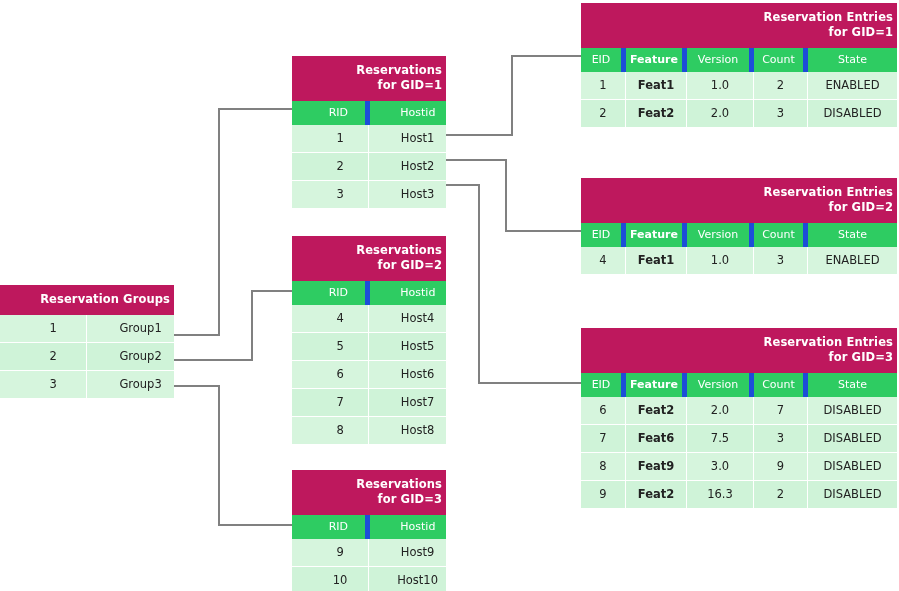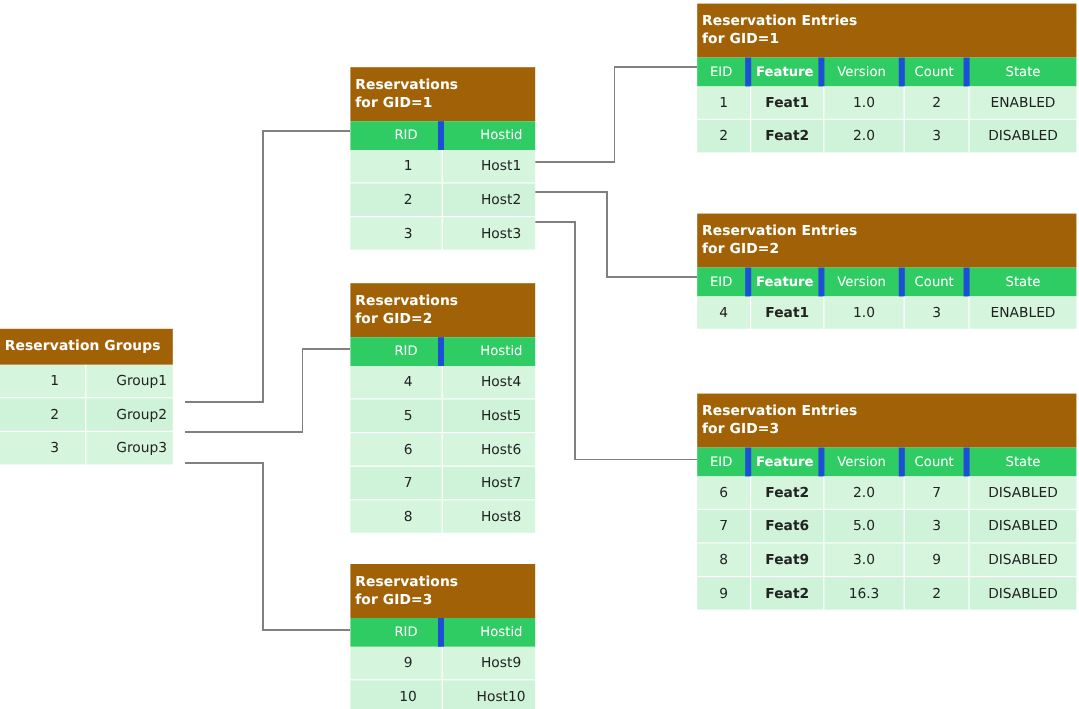--- a/index.html
+++ b/index.html
@@ -32,25 +32,25 @@
     pointer-events: none;
   }
   .tbl {
     position: absolute;
     z-index: 2;
     background: #ffffff;
     box-sizing: border-box;
     border-collapse: collapse;
   }
   .tbl-title {
-    background: #a16207;
+    background: #be185d;
     color: #ffffff;
     font-weight: bold;
     font-size: 11.5px;
-    text-align: left;
+    text-align: right;
     line-height: 15px;
     padding: 7px 4px 8px 4px;
     box-sizing: border-box;
     letter-spacing: 0.1px;
   }
   .tbl-title .sub {
     display: block;
   }
   .hdr-row, .body-row {
     display: flex;
@@ -85,21 +85,21 @@
     text-align: center;
     padding: 6px 2px 7px 2px;
     box-sizing: border-box;
     border-right: 1px solid #ffffff;
     overflow: hidden;
     white-space: nowrap;
   }
   .body-cell:last-child { border-right: none; }
 
   
-  #tbl-groups      { left: 0px;   top: 274px; width: 144px; }
+  #tbl-groups      { left: 0px;   top: 285px; width: 174px; }
   #tbl-res-1       { left: 292px; top: 56px;  width: 154px; }
   #tbl-res-2       { left: 292px; top: 236px; width: 154px; }
   #tbl-res-3       { left: 292px; top: 470px; width: 154px; }
   #tbl-ent-1       { left: 581px; top: 3px;   width: 316px; }
   #tbl-ent-2       { left: 581px; top: 178px; width: 316px; }
   #tbl-ent-3       { left: 581px; top: 328px; width: 316px; }
 
   
   .two-col .hdr-cell, .two-col .body-cell { width: 50%; margin-left: 20px; }
   
@@ -286,21 +286,21 @@
     <div class="body-row">
       <div class="body-cell c0">6</div>
       <div class="body-cell c1">Feat2</div>
       <div class="body-cell c2">2.0</div>
       <div class="body-cell c3">7</div>
       <div class="body-cell c4">DISABLED</div>
     </div>
     <div class="body-row alt">
       <div class="body-cell c0">7</div>
       <div class="body-cell c1">Feat6</div>
-      <div class="body-cell c2">5.0</div>
+      <div class="body-cell c2">7.5</div>
       <div class="body-cell c3">3</div>
       <div class="body-cell c4">DISABLED</div>
     </div>
     <div class="body-row">
       <div class="body-cell c0">8</div>
       <div class="body-cell c1">Feat9</div>
       <div class="body-cell c2">3.0</div>
       <div class="body-cell c3">9</div>
       <div class="body-cell c4">DISABLED</div>
     </div>

